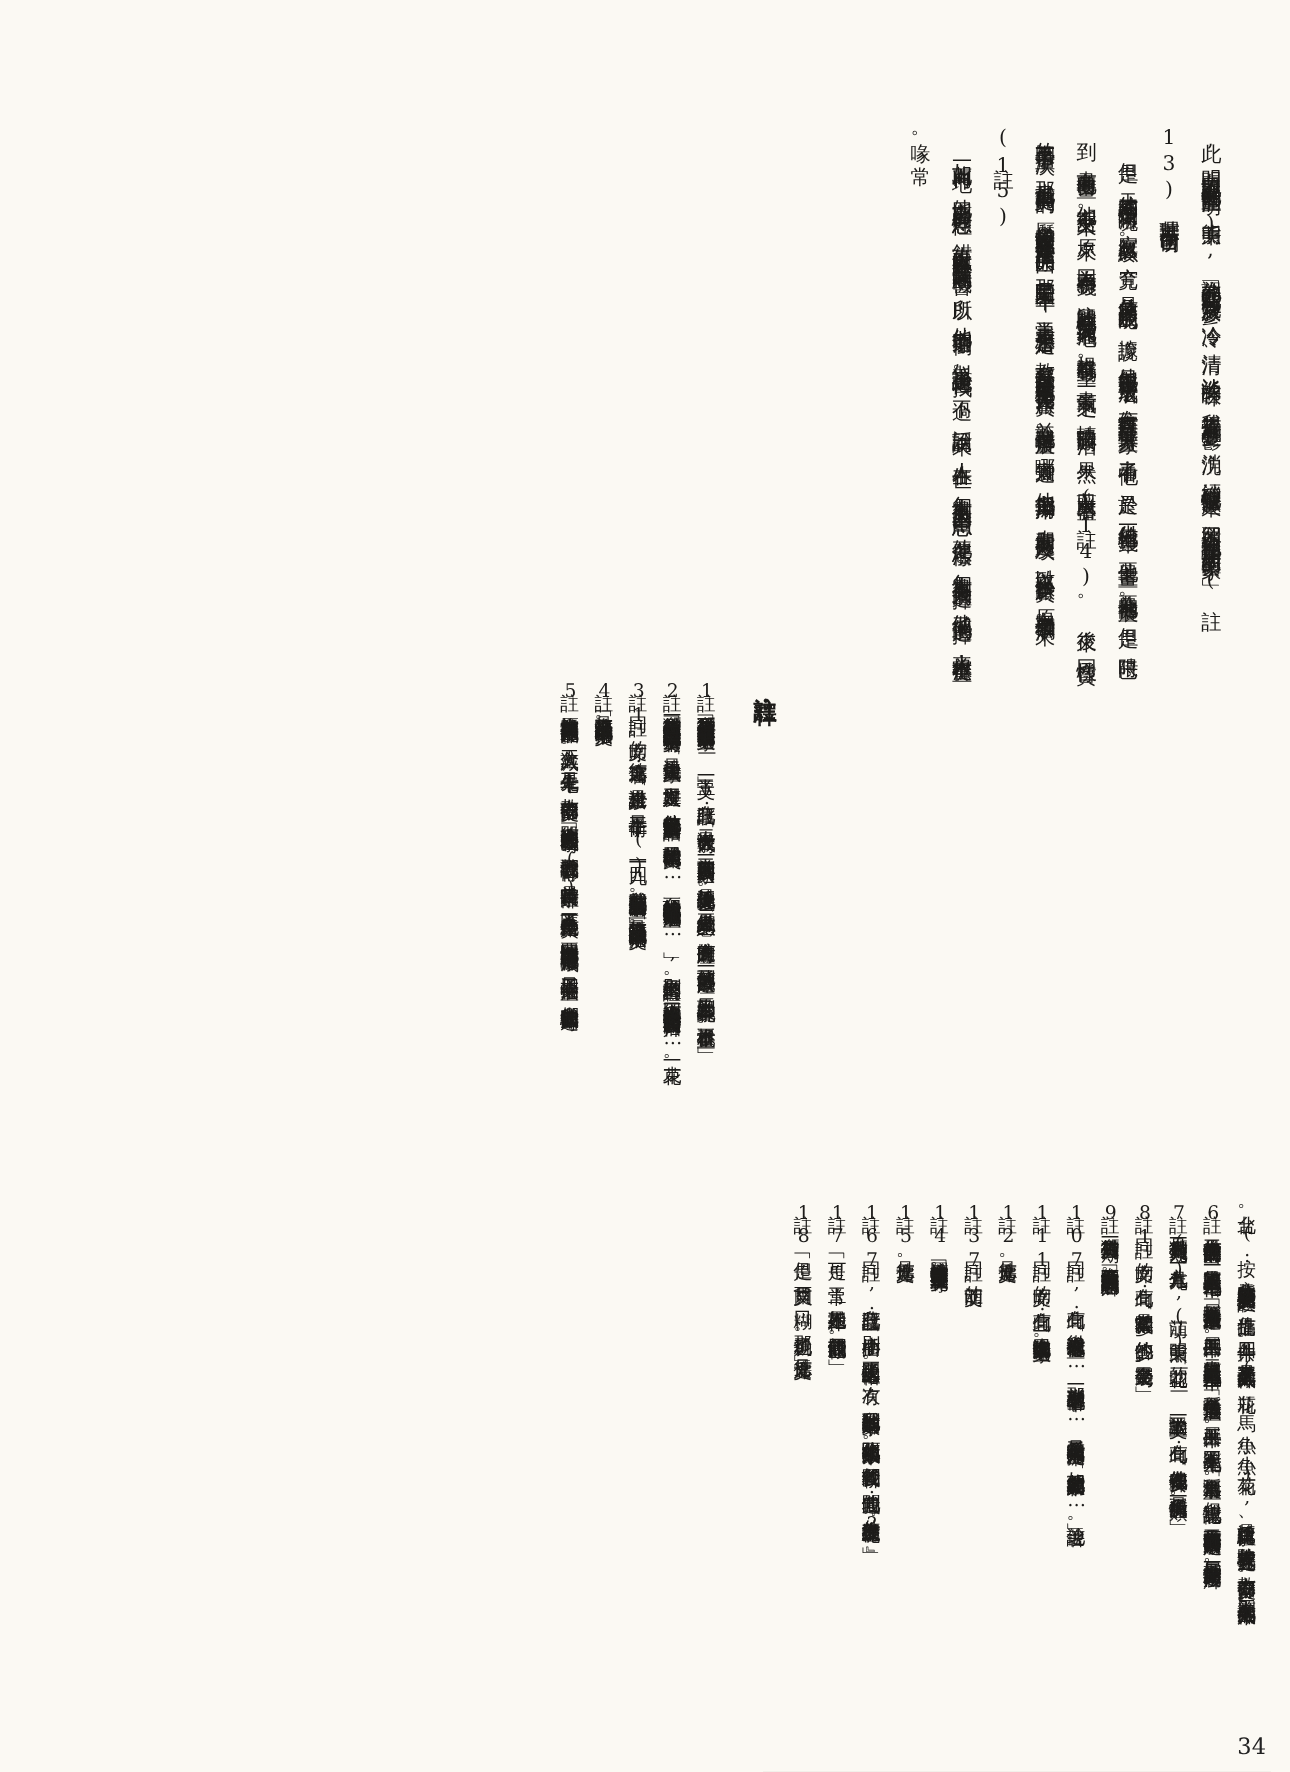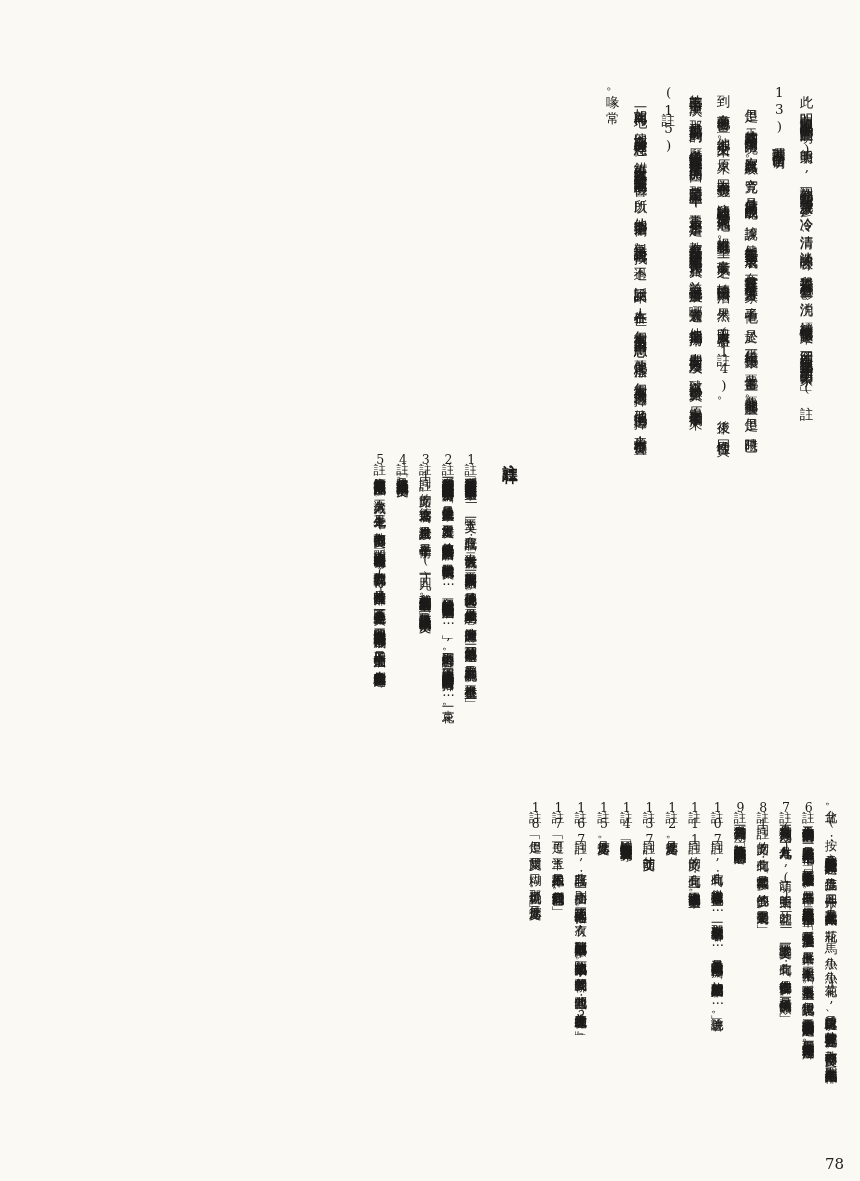--- a/index.html
+++ b/index.html
@@ -111,15 +111,15 @@
       <span class="note-label">註16</span><span class="note-text">同註7,有此段話:「一則小插曲,正說明了常玉的性格。有一次,我請他到巴黎近郊的家中,吃北非阿拉伯式的小米飯。餐後我們閒聊,他向我問道:『為什麼您夫人從不工作呢?』」</span>
     </div>
     <div class="note">
       <span class="note-label">註17</span><span class="note-text">「可是,常玉,如果她不工作,我們僅能糊口而已。」</span>
     </div>
     <div class="note">
       <span class="note-label">註18</span><span class="note-text">「但是,艾爾貝,糊口,那也就夠了。」見席德進文。</span>
     </div>
   </section>
 
-  <div class="page-number">78</div>
+  <div class="page-number">34</div>
 
 </div>
 
 </body></html>

